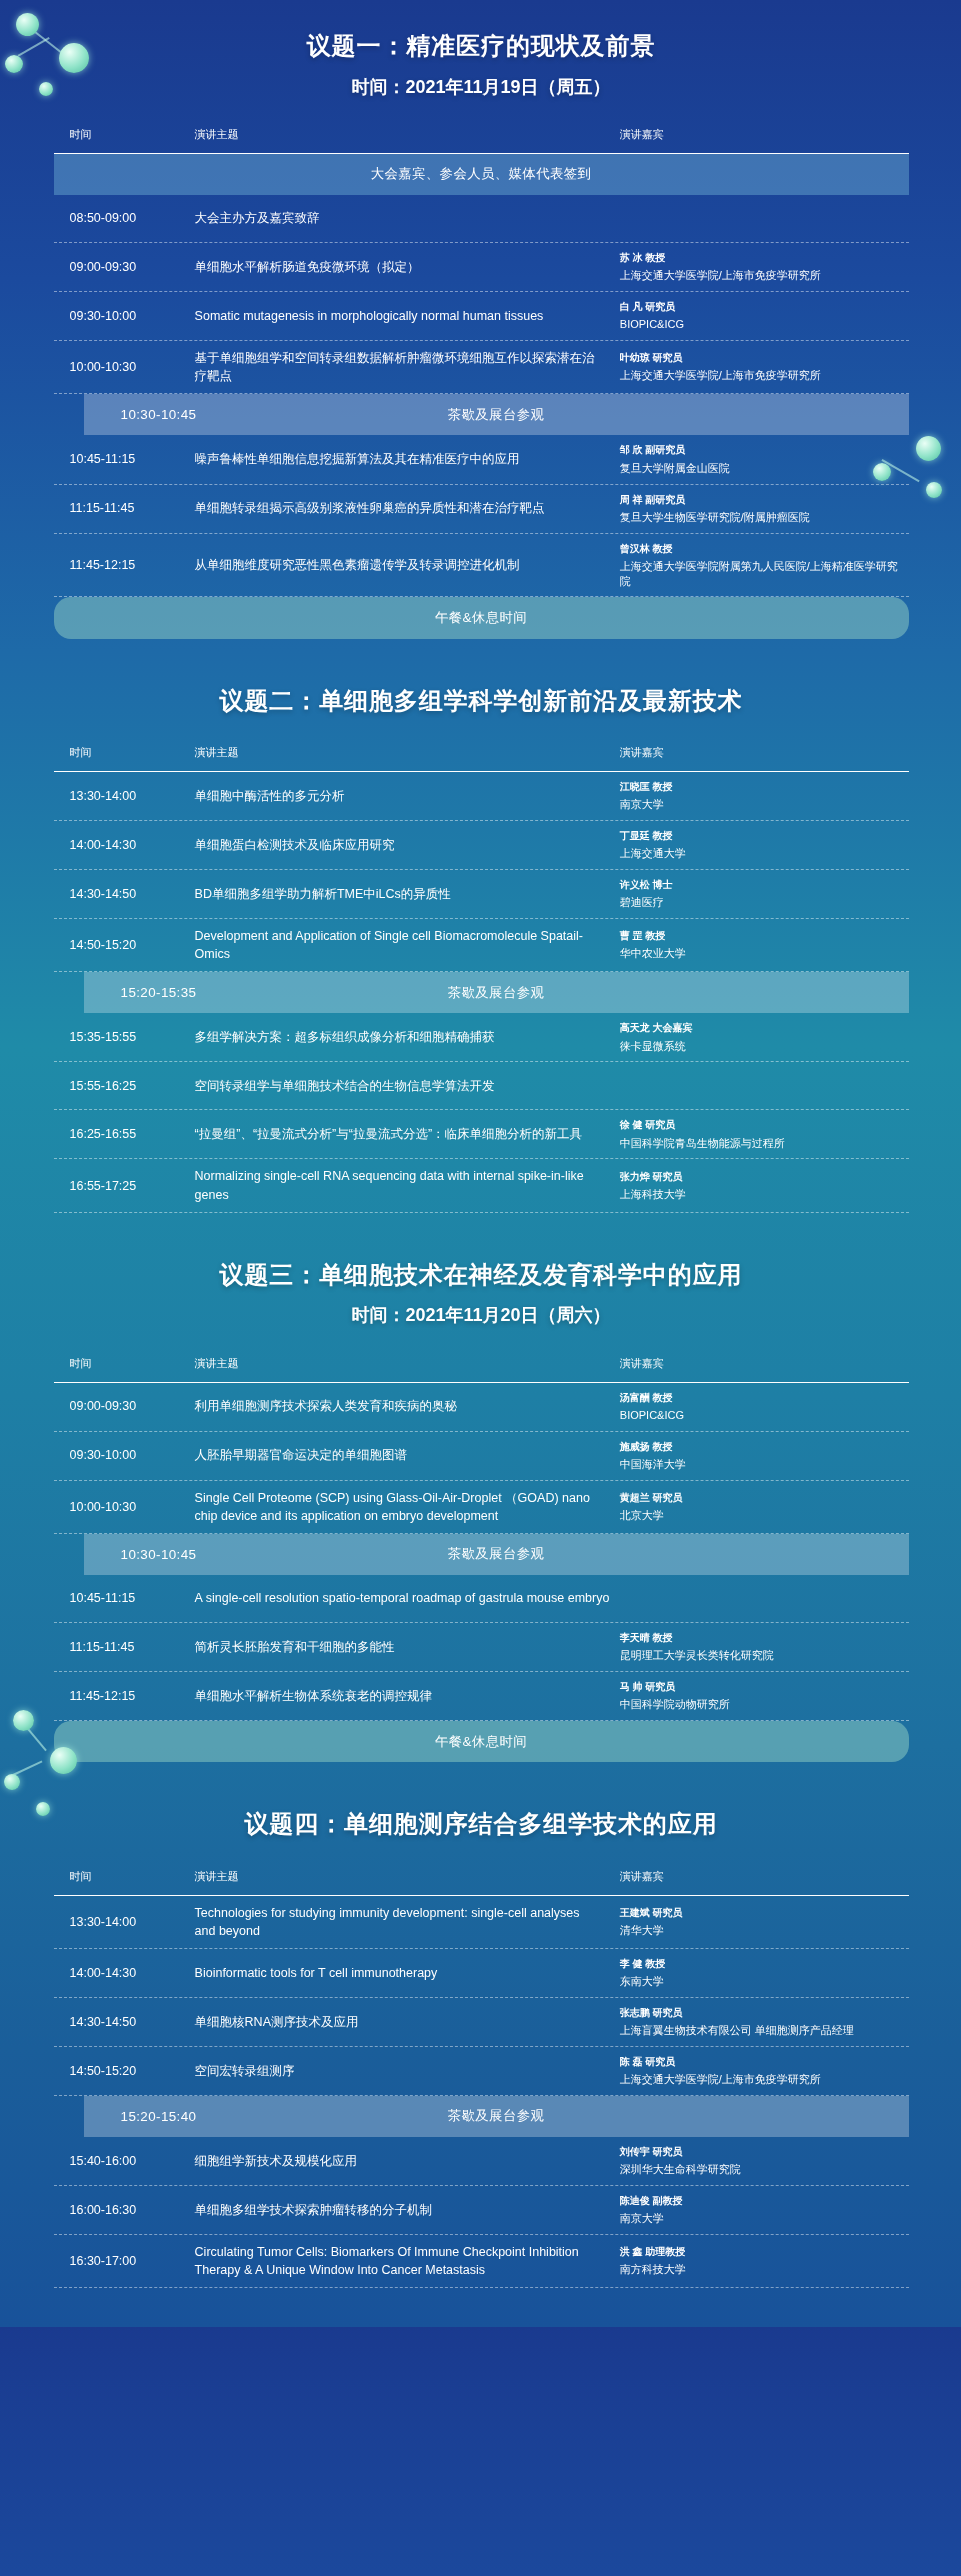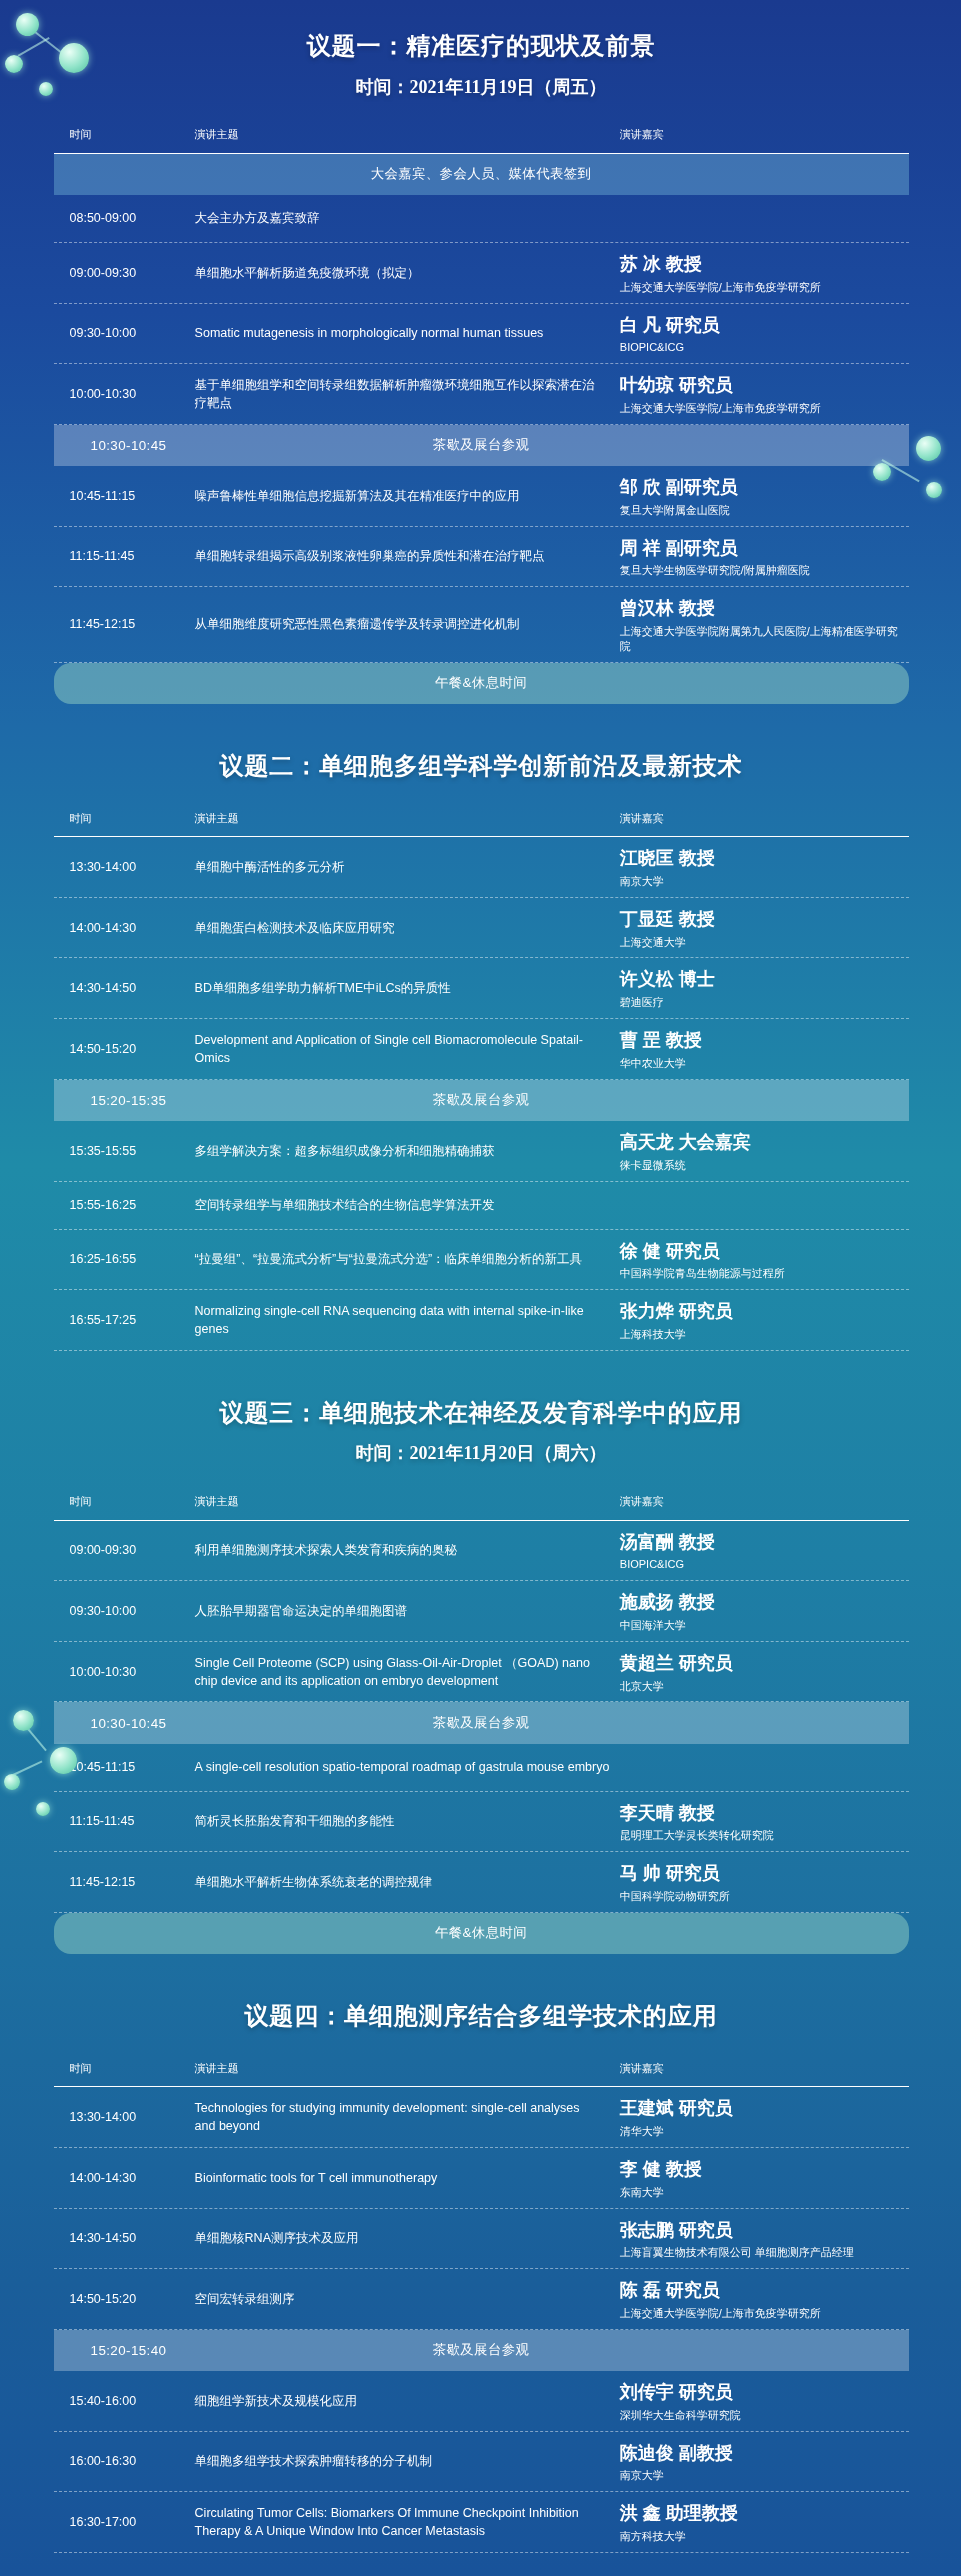--- a/index.html
+++ b/index.html
@@ -23,21 +23,20 @@
     letter-spacing: 0.9px;
     padding-top: 30px;
     text-shadow: 0 1.8px 5.3px rgba(0,0,0,.25);
   }
   .sec-sub {
     text-align: center;
     font-size: 18px;
     font-weight: bold;
     margin-top: 12.5px;
     text-shadow: 0 1.8px 5.3px rgba(0,0,0,.25);
-    font-family: Liberation Serif, serif;
   }
   .table { margin-top: 19.6px; width: 855px; margin-left: auto; margin-right: auto; }
   .thead {
     display: flex;
     align-items: flex-start;
     border-bottom: 1.8px solid #ffffff;
     padding: 9px 0 10.7px 0;
     font-size: 11px;
     font-weight: normal;
   }
@@ -46,36 +45,36 @@
   .c-speaker { width: 294px; padding-left: 5.3px; }
 
   .band {
     background: rgba(255,255,255,.30);
     text-align: center;
     font-size: 13.4px;
     padding: 11.6px 0;
     letter-spacing: 0.4px;
   }
   .band.lunch { background: rgba(160,220,200,.45); border-radius: 17px; }
-  .band.tea { background: rgba(255,255,255,.28); }
+  .band.tea { background: rgba(255,255,255,.28); margin-left: 30px; }
   .band.blue { background: rgba(120,190,220,.40); }
 
   .row {
     display: flex;
     align-items: center;
     min-height: 48px;
     border-bottom: 0.9px dashed rgba(255,255,255,.45);
     padding: 8px 0;
     font-size: 12.5px;
     line-height: 1.45;
   }
   .row:last-child { border-bottom: 0.9px dashed rgba(255,255,255,.45); }
   .row .c-time { font-size: 12.5px; }
   .row .c-topic { padding-right: 12.5px; }
-  .spk-name { font-weight: bold; font-size: 18px; }
+  .spk-name { font-weight: bold; font-size: 10px; }
   .spk-org { font-size: 11px; margin-top: 2.7px; line-height: 1.35; }
 
   .sec-gap { height: 16px; }
   .bottom-pad { height: 23px; }
 </style>
 </head>
 <body>
 
 <div class="deco" style="left:0;top:0;width:107px;height:107px;">
   <div class="mol-line" style="left:30px;top:27px;width:39px;transform:rotate(38deg);"></div>

